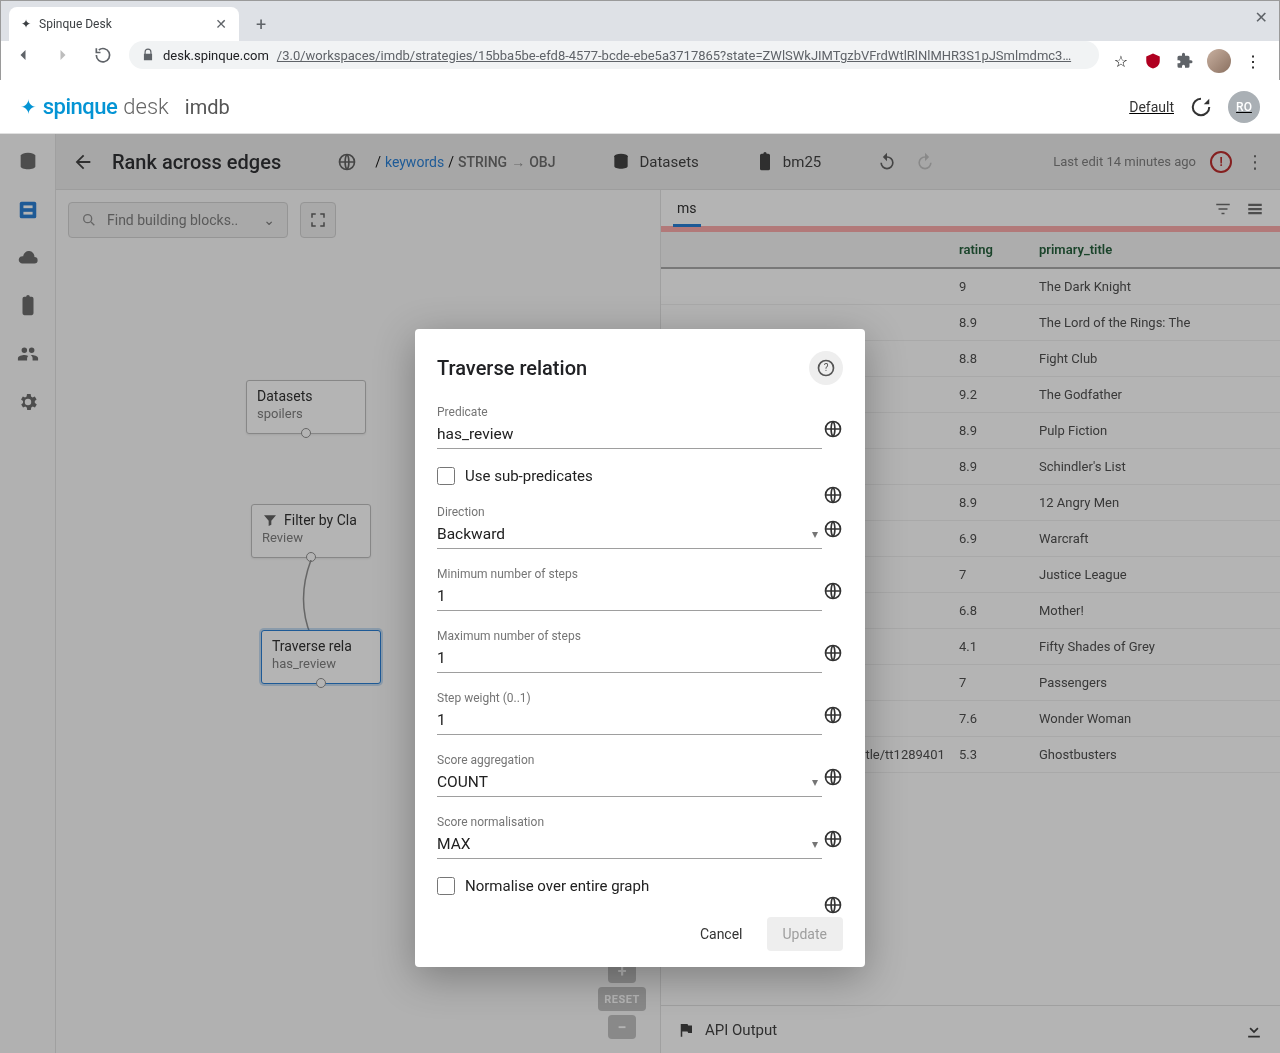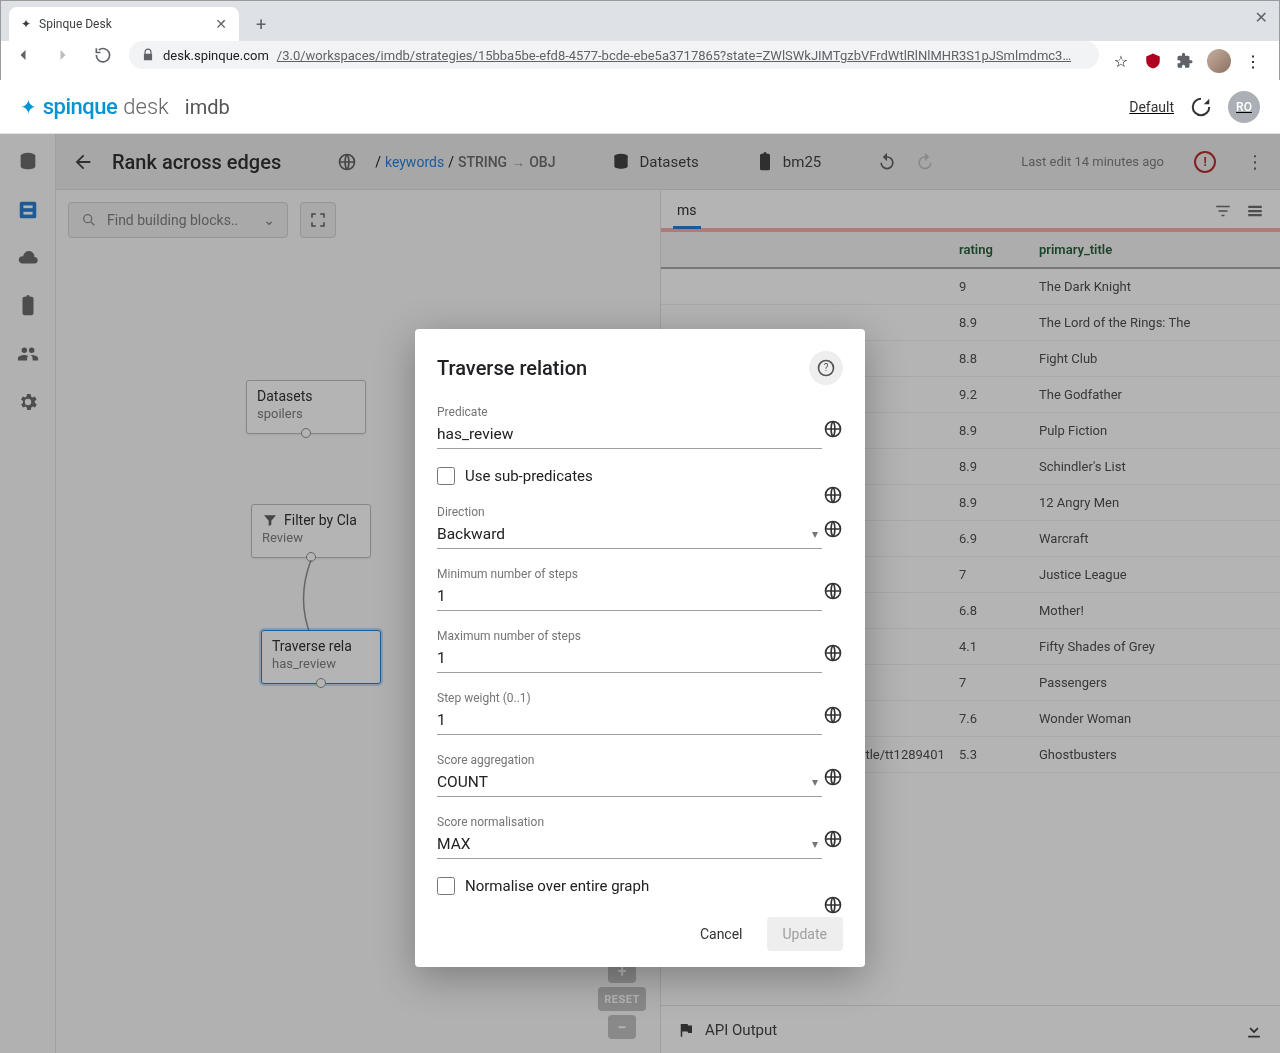--- a/index.html
+++ b/index.html
@@ -41,21 +41,21 @@
 
 .content { flex: 1; display: flex; flex-direction: column; }
 .toolbar { height: 56px; display: flex; align-items: center; padding: 0 16px; gap: 18px; background: #ececec; border-bottom: 1px solid #dcdcdc; }
 .back-btn { font-size: 20px; color: #333; }
 .page-title { font-size: 20px; font-weight: 500; color: #202124; }
 .toolbar-sep { width: 20px; }
 .crumb { display: flex; align-items: center; gap: 4px; font-size: 14px; }
 .crumb-link { color: #1976d2; }
 .crumb-type { color: #616161; font-weight: 500; }
 .tool-btn { display: flex; align-items: center; gap: 8px; color: #333; font-size: 15px; }
-.toolbar-right { margin-left: auto; display: flex; align-items: center; gap: 30px; }
+.toolbar-right { margin-left: auto; display: flex; align-items: center; gap: 14px; }
 .last-edit { font-size: 13px; color: #757575; }
 .alert-icon { width: 22px; height: 22px; border: 2px solid #b71c1c; border-radius: 50%; color: #b71c1c; display: flex; align-items: center; justify-content: center; font-size: 12px; font-weight: bold; }
 
 .workspace-body { flex: 1; display: flex; }
 .canvas-pane { flex: 1; background: #fafafa; position: relative; }
 .search-row { position: absolute; top: 12px; left: 12px; display: flex; gap: 12px; align-items: center; }
 .search-blocks { width: 220px; height: 36px; background: #eeeeee; border: 1px solid #d0d0d0; border-radius: 4px; display: flex; align-items: center; padding: 0 12px; gap: 10px; color: #757575; font-size: 14px; }
 .search-blocks .chev { margin-left: auto; }
 .fullscreen-btn { width: 36px; height: 36px; background: #eeeeee; border: 1px solid #d0d0d0; border-radius: 4px; display: flex; align-items: center; justify-content: center; color: #555; }
 
@@ -66,21 +66,21 @@
 .node-row { display: flex; align-items: center; gap: 6px; }
 .port { position: absolute; width: 10px; height: 10px; border: 1px solid #888; background: #fff; border-radius: 50%; left: 50%; transform: translateX(-50%); }
 .port.bottom { bottom: -5px; }
 .edge { position: absolute; pointer-events: none; }
 
 .canvas-ctrl { position: absolute; right: 14px; bottom: 14px; display: flex; flex-direction: column; gap: 4px; align-items: center; }
 .canvas-ctrl button { width: 28px; height: 24px; background: #bdbdbd; border: none; border-radius: 4px; color: #fff; font-size: 16px; font-weight: bold; }
 .canvas-ctrl .reset { width: 48px; font-size: 11px; letter-spacing: 0.5px; }
 
 .results-pane { width: 620px; background: #fff; border-left: 1px solid #e0e0e0; display: flex; flex-direction: column; }
-.results-tabs { height: 42px; display: flex; align-items: flex-end; padding: 0 16px; gap: 20px; border-bottom: 4px solid #fca5a5; position: relative; justify-content: center; }
+.results-tabs { height: 42px; display: flex; align-items: flex-end; padding: 0 16px; gap: 20px; border-bottom: 6px solid #fca5a5; position: relative; justify-content: center; }
 .results-tab { padding-bottom: 10px; font-size: 14px; color: #616161; position: relative; }
 .results-tab.active { color: #212121; }
 .results-tab.active::after { content:''; position:absolute; left:-4px; right:-4px; bottom:-1px; height:3px; background:#1976d2; }
 .results-tab-actions { margin-left:auto; display:flex; gap:14px; color:#616161; padding-bottom: 8px;}
 .results-header { display: grid; grid-template-columns: 38px 48px 200px 80px 1fr; padding: 10px 12px; font-size: 13px; font-weight: 600; color: #14532d; border-bottom: 2px solid #a3a3a3; background: #f5f5f5; }
 .results-body { flex: 1; overflow: auto; }
 .results-row { display: grid; grid-template-columns: 38px 48px 200px 80px 1fr; padding: 10px 12px; font-size: 13px; color: #424242; border-bottom: 1px solid #eee; }
 .results-row > div, .results-header > div { white-space: nowrap; overflow: hidden; text-overflow: ellipsis; }
 .api-output { height: 48px; border-top: 1px solid #e0e0e0; display:flex; align-items:center; padding: 0 16px; gap:10px; font-size:15px; color:#333;}
 .api-output .dl { margin-left:auto; }

